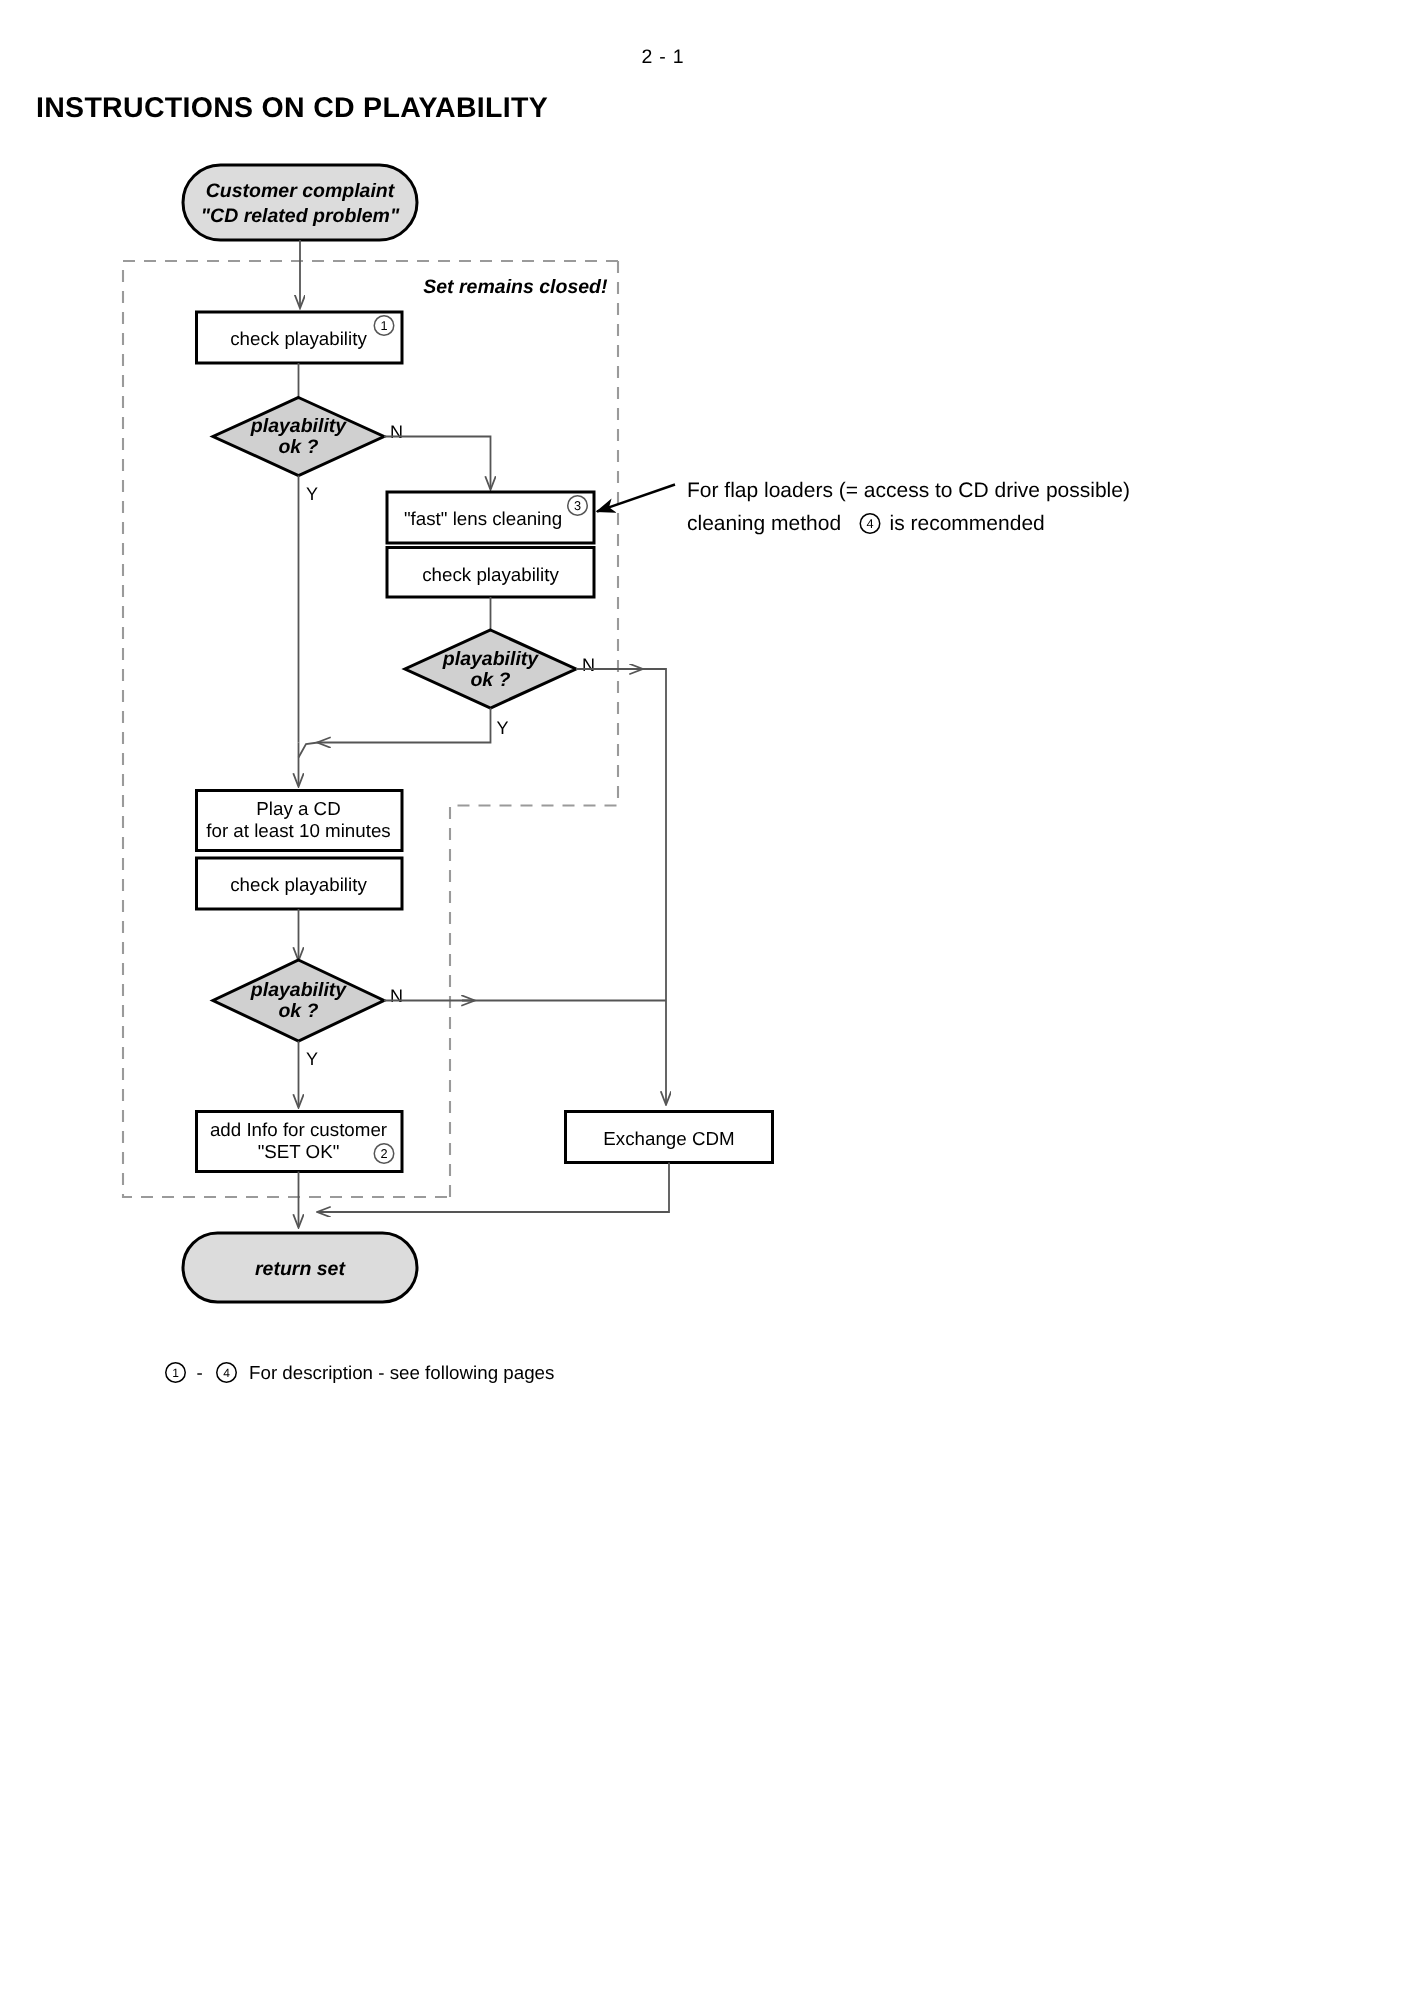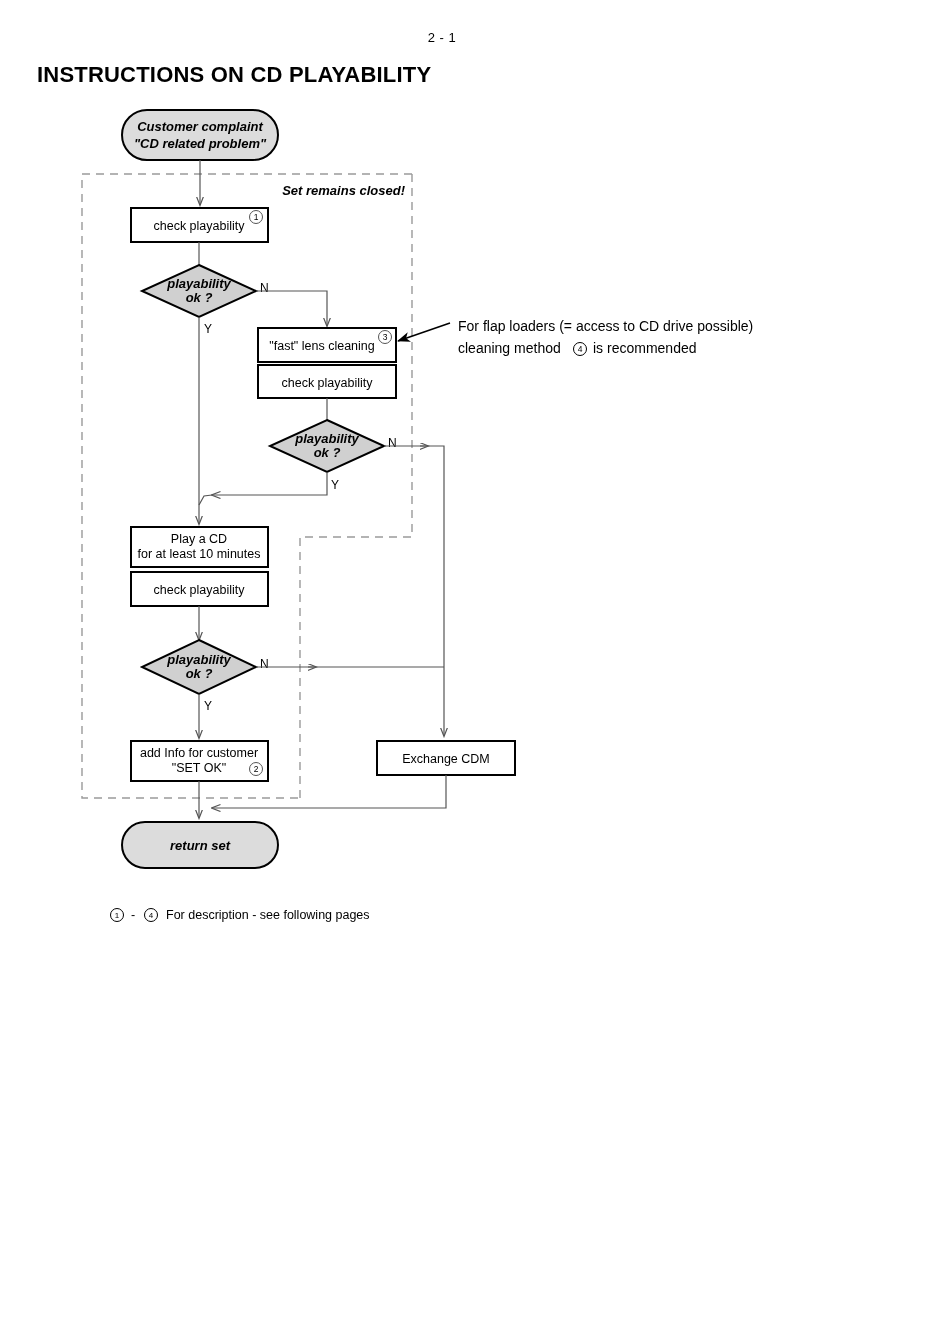--- a/index.html
+++ b/index.html
@@ -24,22 +24,22 @@
   .page-number {
     position: absolute;
     left: 0; top: 30px;
     width: 884px;
     text-align: center;
     font-size: 13px;
     letter-spacing: 0.5px;
   }
   .page-title {
     position: absolute;
-    left: 37px; top: 62px;
-    font-size: 22px;
+    left: 24px; top: 62px;
+    font-size: 19px;
     font-weight: bold;
     letter-spacing: 0.2px;
   }
   svg.flow {
     position: absolute;
     left: 0; top: 0;
     width: 950px;
     height: 1328px;
   }
   .nodetext {

